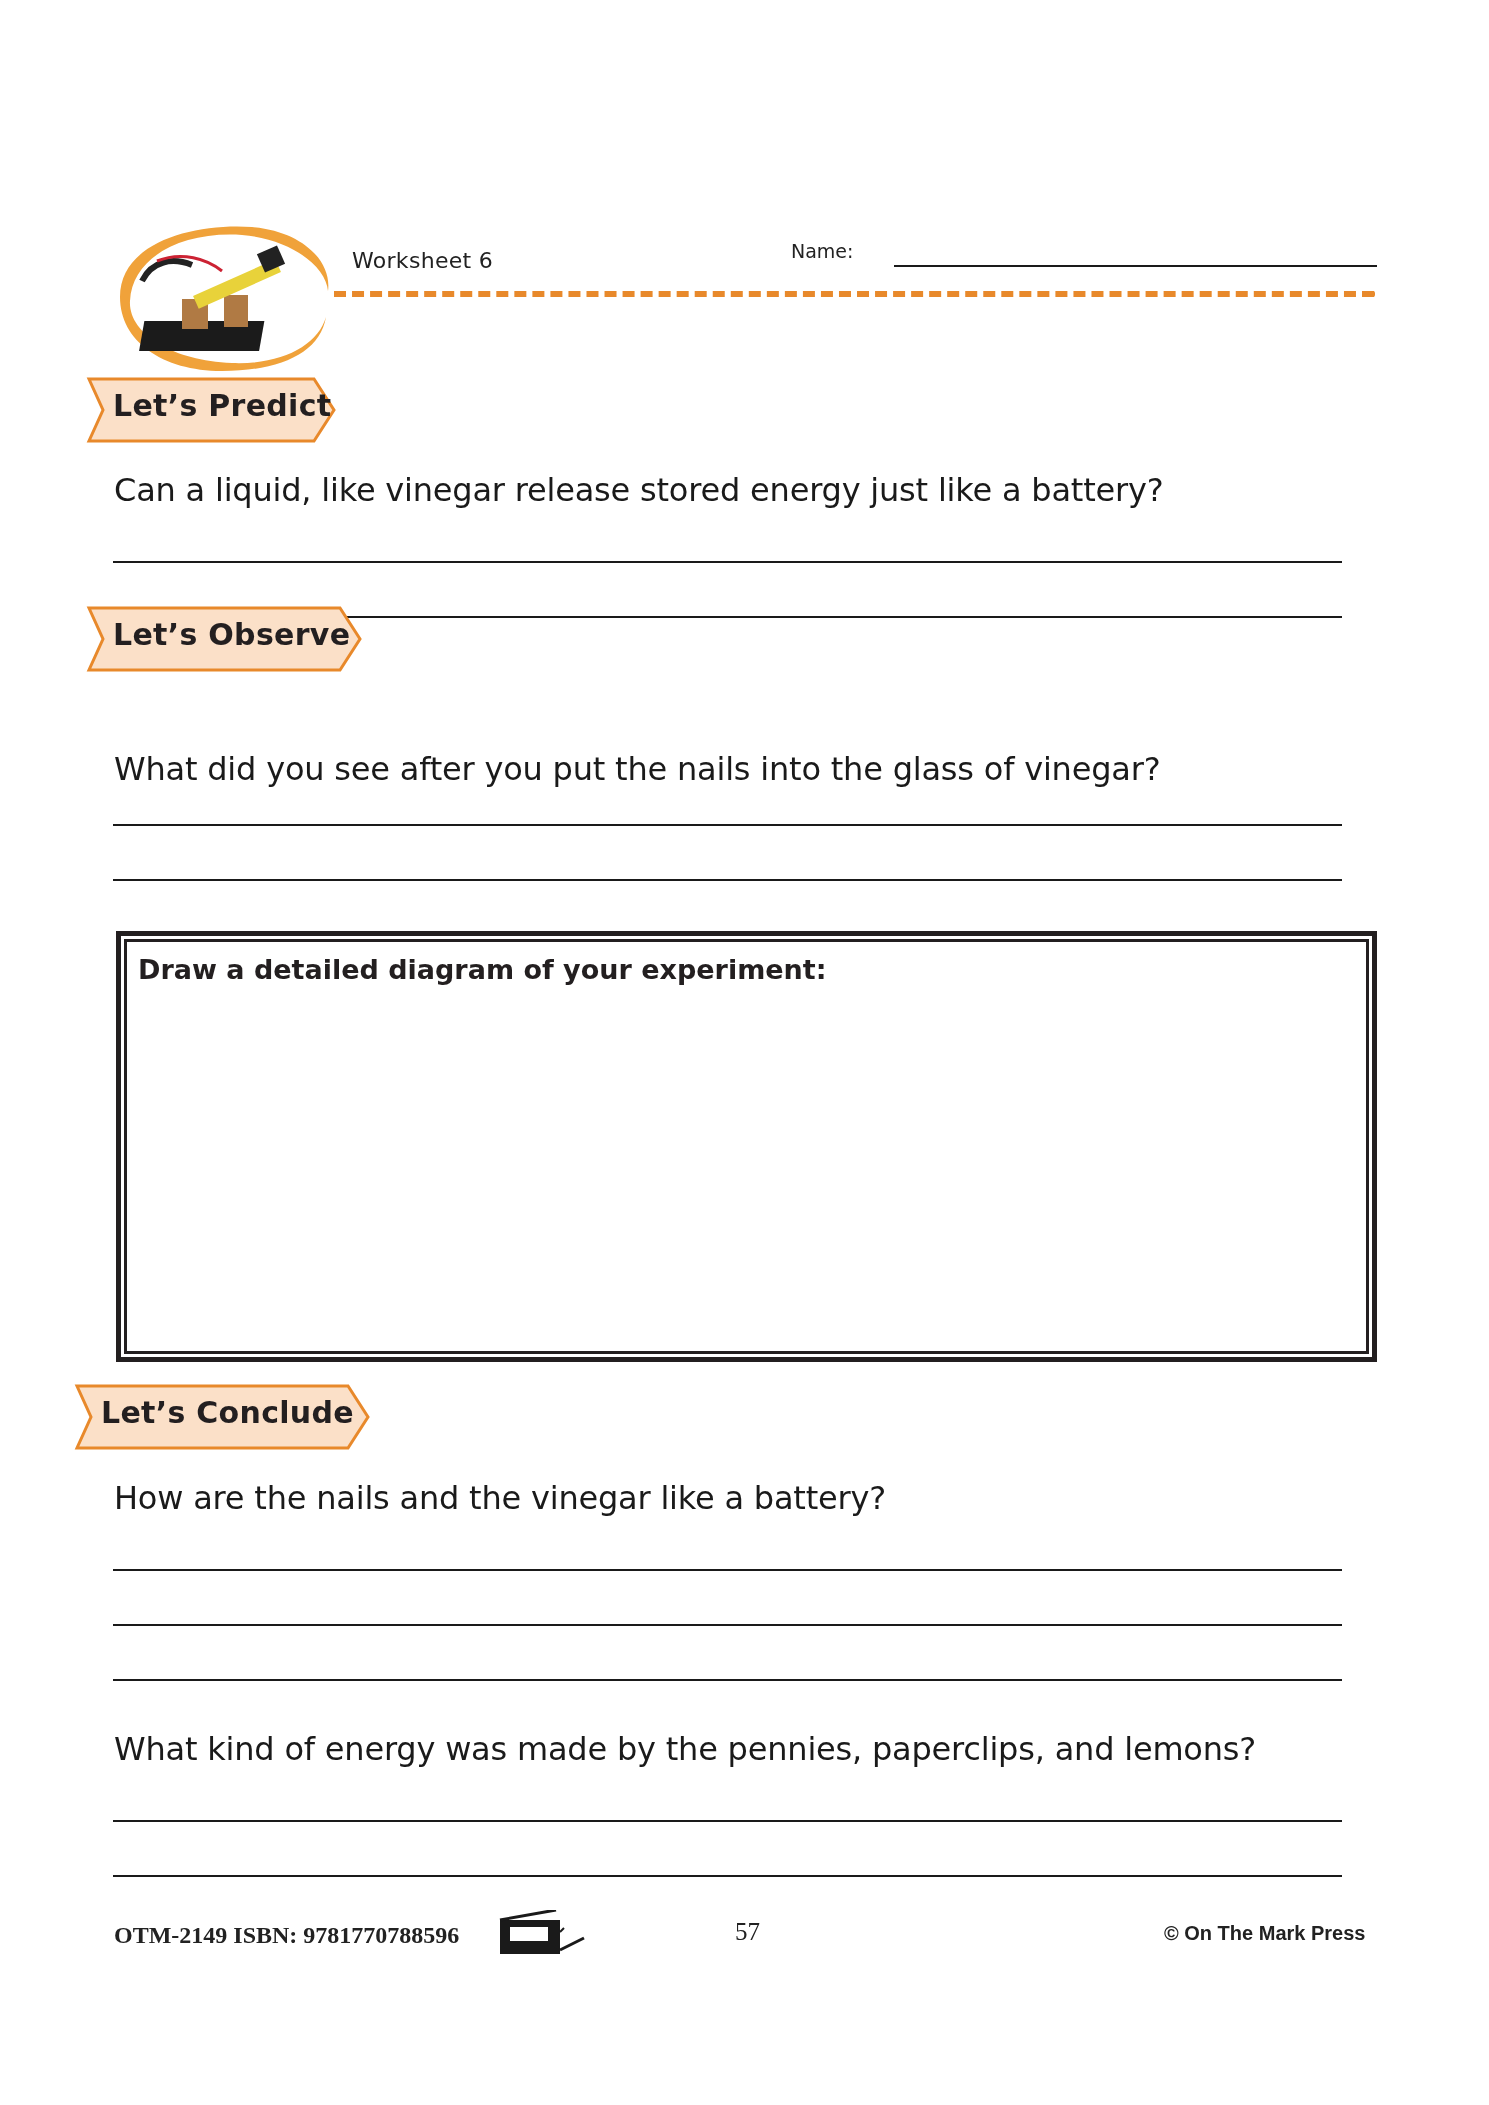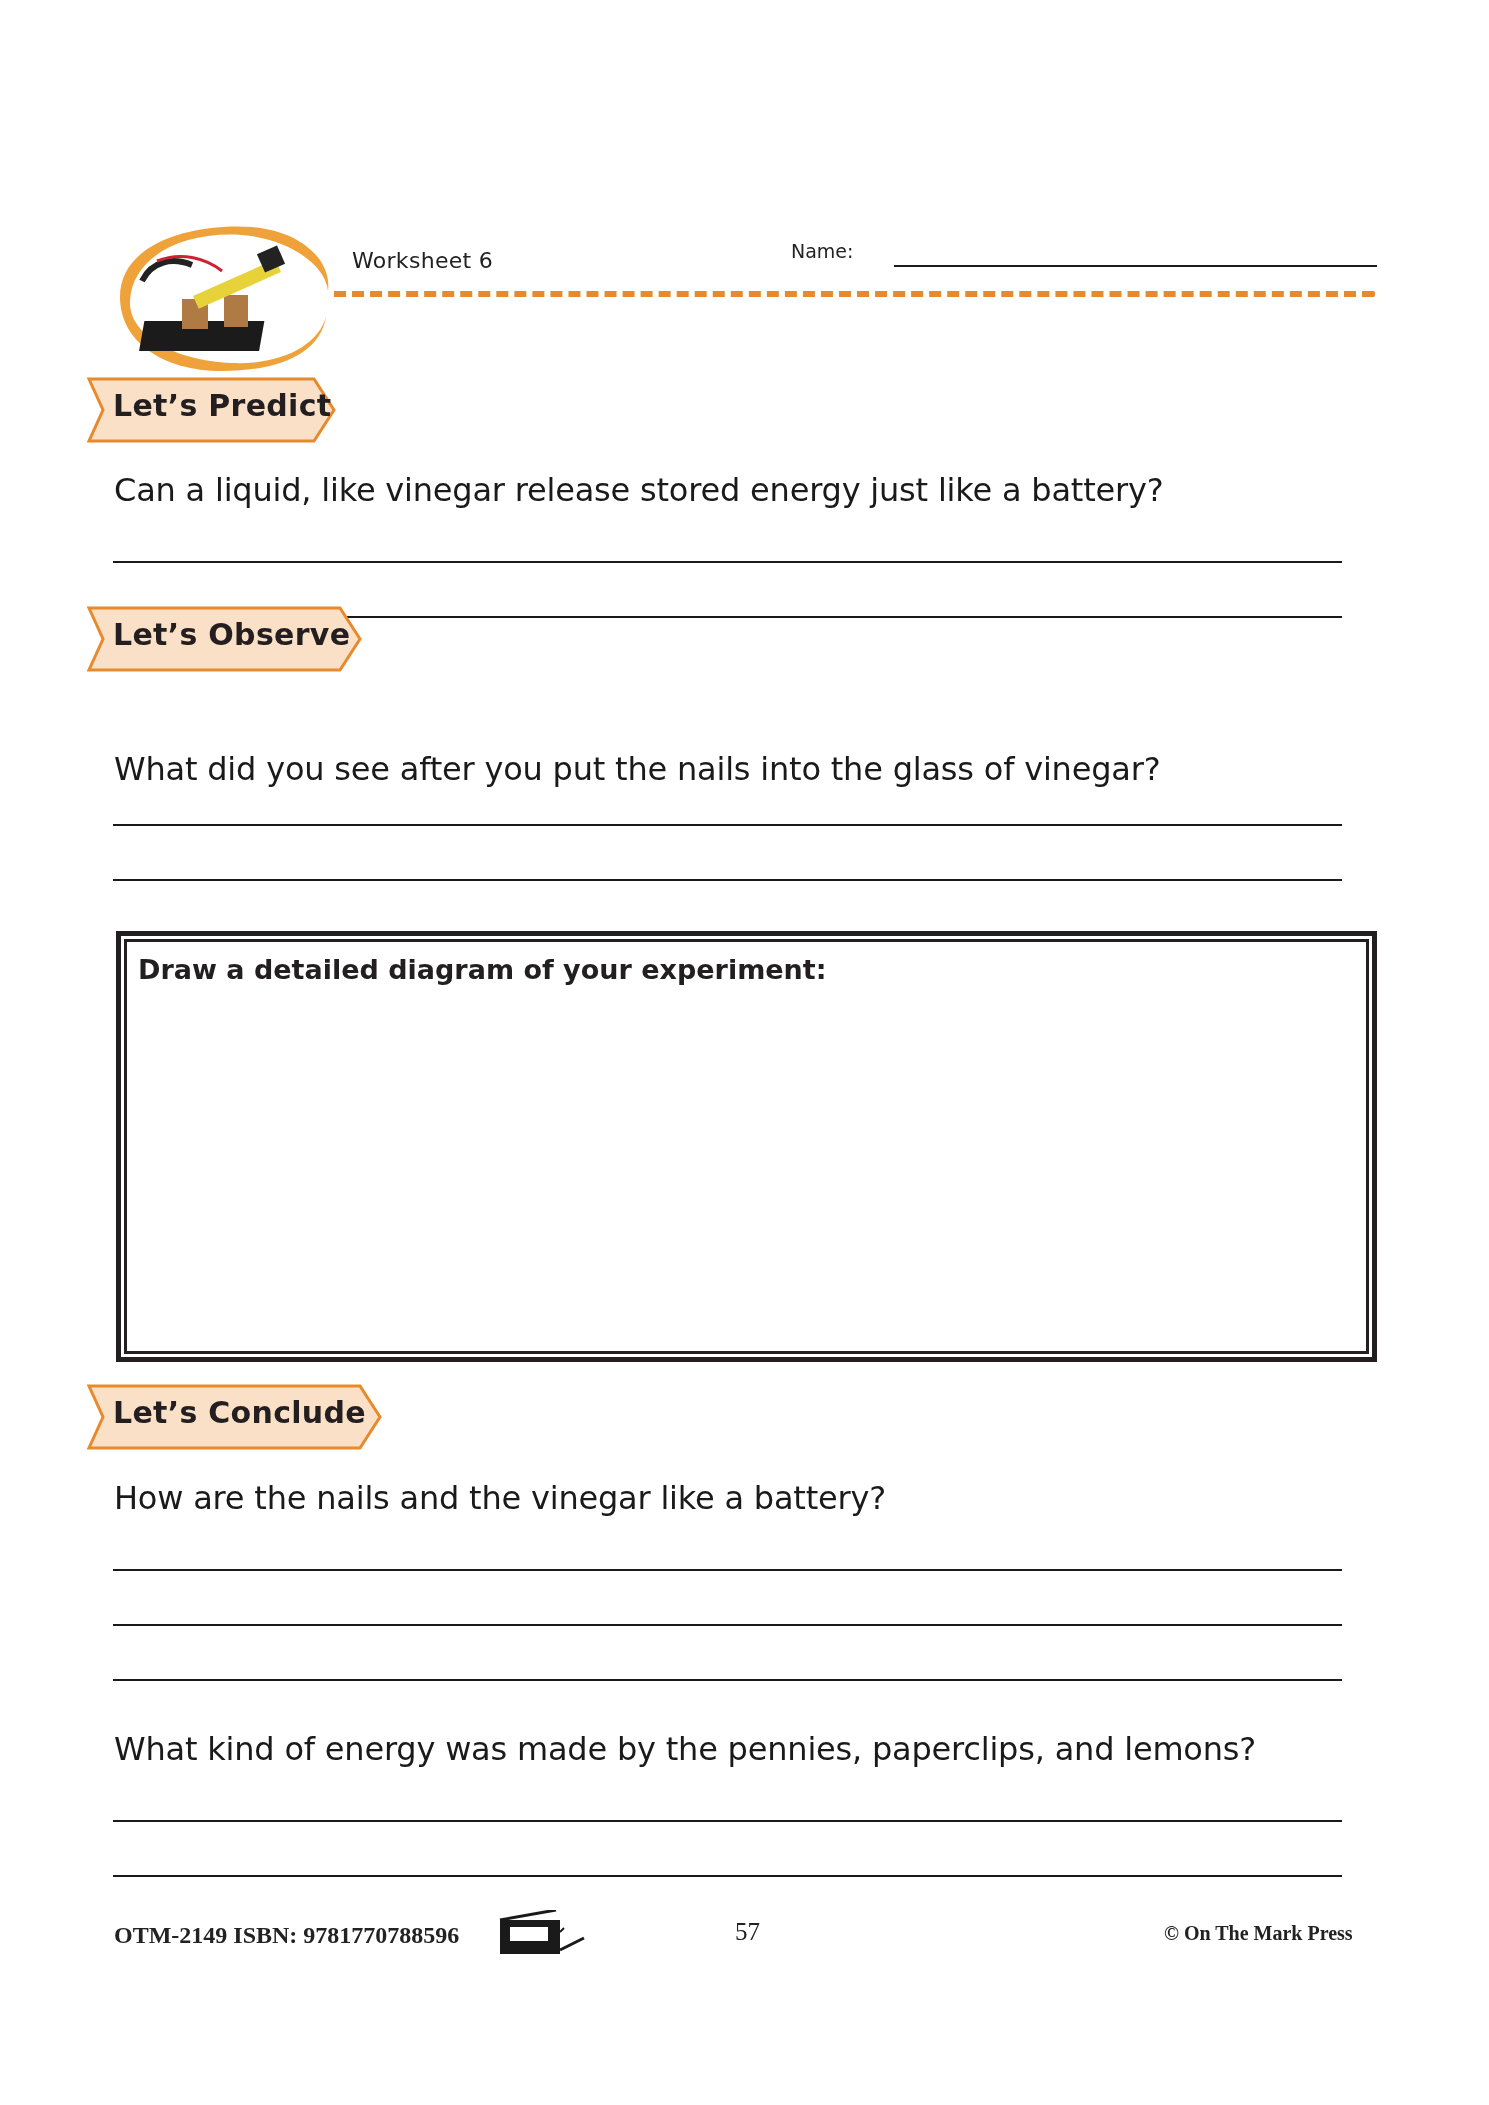--- a/index.html
+++ b/index.html
@@ -14,21 +14,21 @@
   .banner { position:absolute; height:62px; }
   .banner svg { position:absolute; left:0; top:0; }
   .banner-text { position:absolute; left:27px; top:12px; font-size:30px; font-weight:bold; color:#231f20; white-space:nowrap; letter-spacing:0.3px; }
   .question { font-size:32px; color:#1a1a1a; white-space:nowrap; letter-spacing:-0.2px; }
   .answer-line { left:113px; width:1229px; height:0; border-top:2px solid #1a1a1a; }
   .box-outer { left:116px; top:915px; width:1261px; height:431px; border:5px solid #231f20; box-sizing:border-box; }
   .box-inner { left:124px; top:923px; width:1245px; height:415px; border:3px solid #231f20; box-sizing:border-box; }
   .box-title { left:138px; top:938px; font-size:27px; font-weight:bold; color:#231f20; white-space:nowrap; }
   .footer-left { left:114px; top:1906px; font-family:"Liberation Serif", serif; font-weight:bold; font-size:24px; color:#222; white-space:nowrap; }
   .footer-page { left:735px; top:1902px; font-family:"Liberation Serif", serif; font-size:25px; color:#222; }
-  .footer-right { left:1164px; top:1906px; font-family:Liberation Serif, serif; font-weight:bold; font-size:20px; color:#222; white-space:nowrap; }
+  .footer-right { left:1164px; top:1906px; font-family:Liberation Sans, sans-serif; font-weight:bold; font-size:20px; color:#222; white-space:nowrap; }
   .copier { left:498px; top:1894px; width:90px; height:45px; }
 </style>
 </head>
 <body>
 
 <div class="abs logo">
   <svg width="222" height="152" viewBox="0 0 222 152">
     <ellipse cx="111" cy="76" rx="106" ry="70" fill="#fff"></ellipse>
     <path d="M8,76 C8,22 80,2 140,6 C190,10 220,40 216,70 C214,46 180,18 130,14 C70,10 20,36 18,80 C16,112 60,140 120,142 C170,144 206,124 214,96 C208,132 168,150 110,150 C50,150 8,120 8,76 Z" fill="#f0a23a"></path>
     <path d="M30,60 C40,40 60,36 80,44" stroke="#222" stroke-width="6" fill="none"></path>
@@ -63,21 +63,21 @@
   <span class="banner-text">Let’s Observe</span>
 </div>
 <div class="abs question" style="left:114px; top:734px;">What did you see after you put the nails into the glass of vinegar?</div>
 <div class="abs answer-line" style="top:808px;"></div>
 <div class="abs answer-line" style="top:863px;"></div>
 
 <div class="abs box-outer"></div>
 <div class="abs box-inner"></div>
 <div class="abs box-title">Draw a detailed diagram of your experiment:</div>
 
-<div class="banner" style="left:86px; top:1383px; width:298px;text-align:center;">
+<div class="banner" style="left:74px; top:1383px; width:298px;text-align:center;">
   <svg width="298" height="68" viewBox="0 0 298 68">
       <path d="M3,3 L274,3 L294,34 L274,65 L3,65 L17,34 Z" fill="#fbe0c8" stroke="#e8892b" stroke-width="3"></path>
     </svg>
   <span class="banner-text">Let’s Conclude</span>
 </div>
 <div class="abs question" style="left:114px; top:1463px;">How are the nails and the vinegar like a battery?</div>
 <div class="abs answer-line" style="top:1553px;"></div>
 <div class="abs answer-line" style="top:1608px;"></div>
 <div class="abs answer-line" style="top:1663px;"></div>
 

